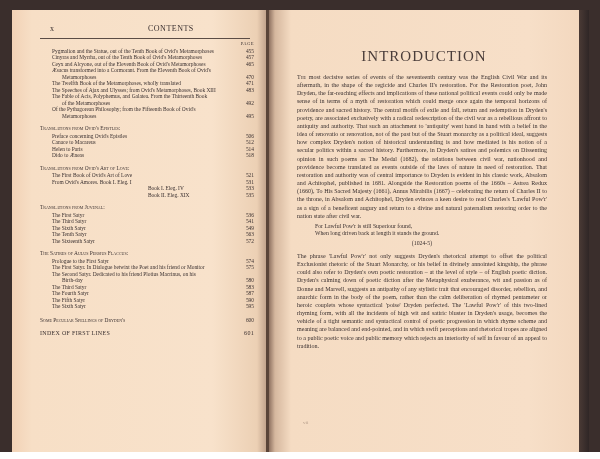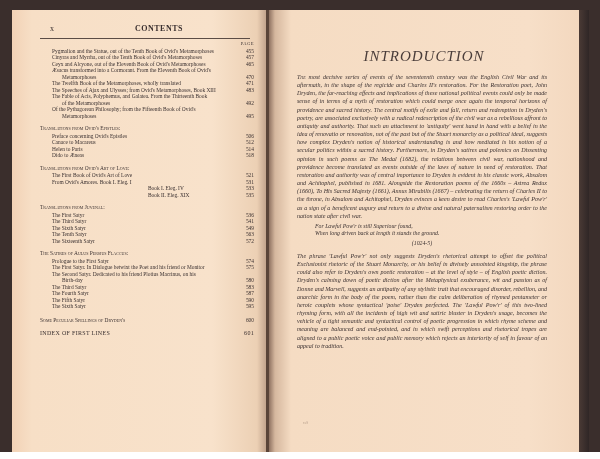--- a/index.html
+++ b/index.html
@@ -19,38 +19,37 @@
     color:#3a3030;
     overflow:hidden;
   }
   .page.left {
     left:12px; width:256px;
     background:linear-gradient(to right, #f2d2b6 0px, #f7dfc6 20px, #f8e2cb 200px, #ecd0b4 245px, #b99a84 256px);
   }
   .page.right {
     left:269px; width:310px;
     background:linear-gradient(to right, #8f7261 0px, #d5b79e 6px, #f5dcc3 22px, #f7dfc8 260px, #f3d8bf 310px);
-    font-style:italic;
   }
   .spine {
     position:absolute; left:266px; top:10px; width:5px; height:442px;
     background:#5a4438;
   }
   .right-edge {
     position:absolute; left:579px; top:10px; width:10px; height:442px;
     background:linear-gradient(to right,#4a3a35,#2f2626);
   }
 
   
   .toc-head {
     position:absolute; left:28px; top:14px; width:218px; height:14px;
     font-size:8px; letter-spacing:0.5px;
   }
   .toc-head .pnum { position:absolute; left:10px; top:0; }
-  .toc-head .title { position:absolute; left:95px; top:0;font-weight:bold; }
+  .toc-head .title { position:absolute; left:108px; top:0; }
   .toc-rule {
     position:absolute; left:28px; top:28px; width:210px; height:1px; background:#5b4c45;
   }
   .toc-body {
     position:absolute; left:28px; top:31px; width:214px;
     font-size:5.4px; line-height:6.5px;
   }
   .page-label { text-align:right; font-size:4.6px; letter-spacing:0.4px; }
   .toc-row { position:relative; padding-left:12px; padding-right:16px; }
   .toc-row .pg { position:absolute; right:0; top:0; }

